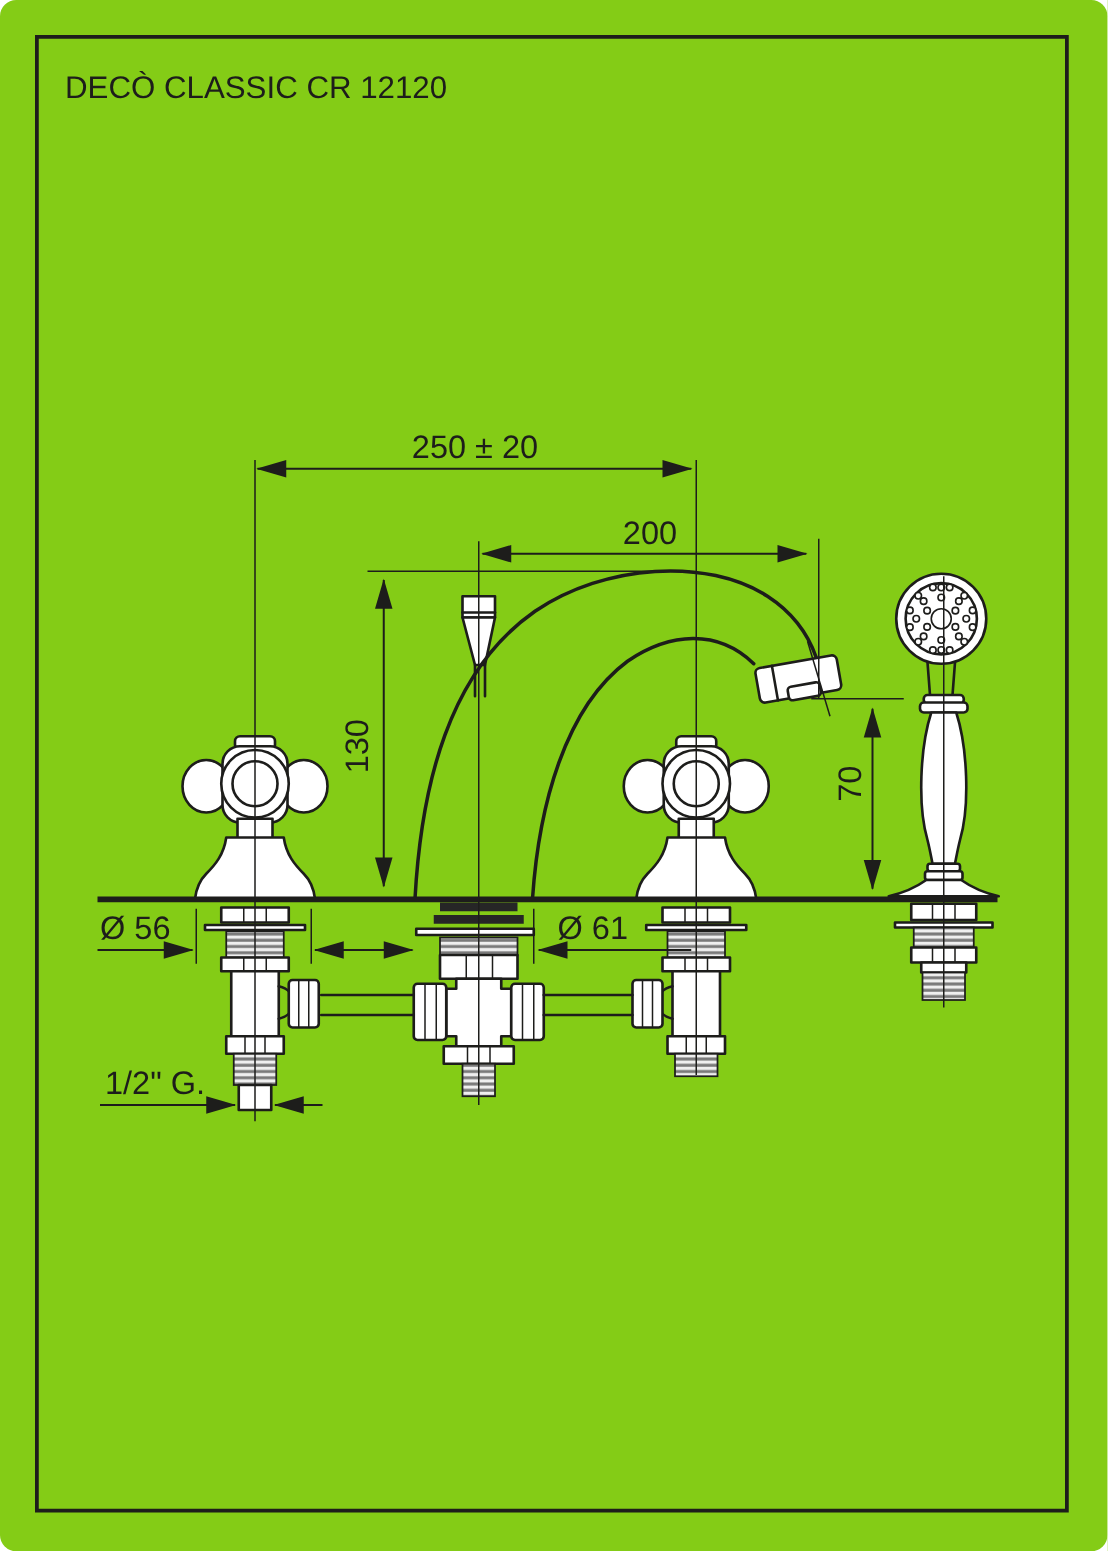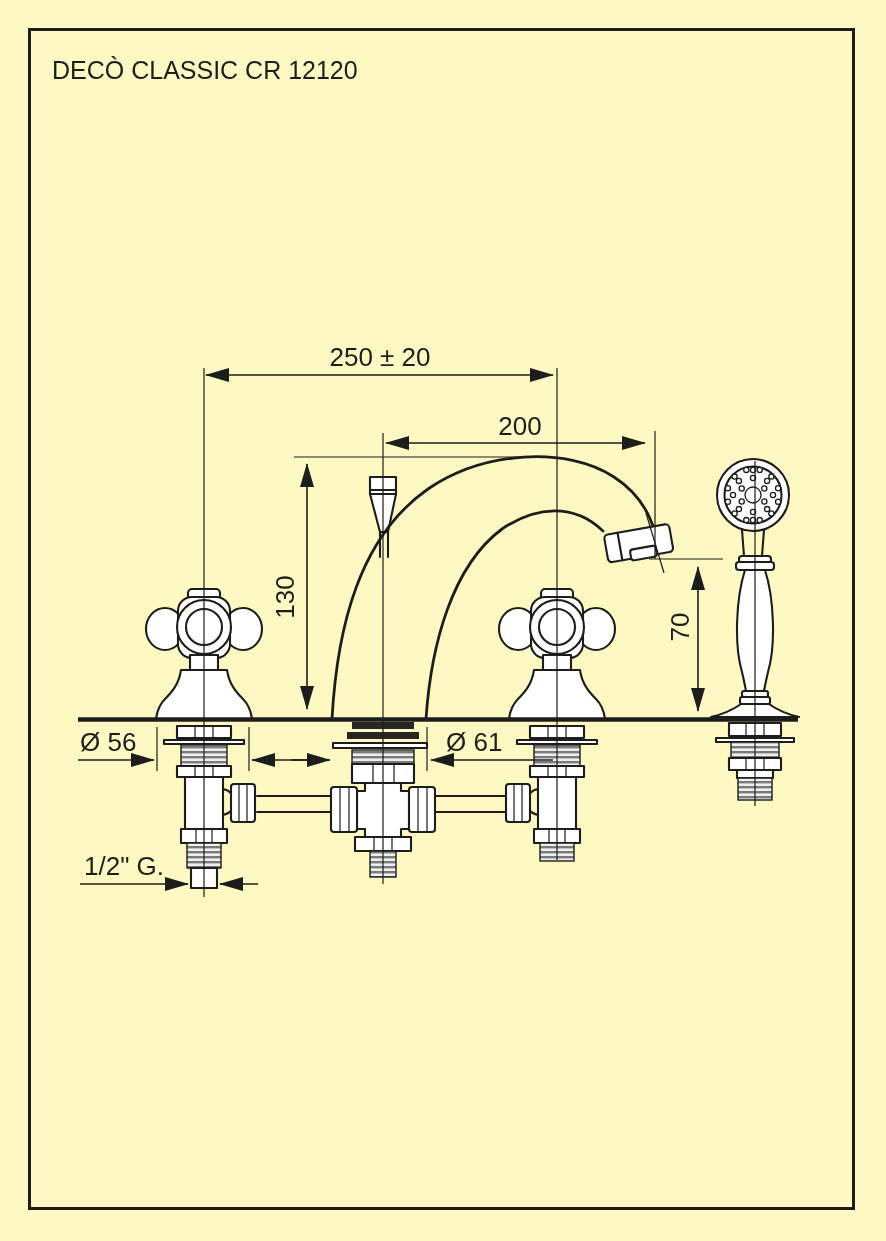--- a/index.html
+++ b/index.html
@@ -1,17 +1,17 @@
 <!DOCTYPE html>
 <html><head>
 <meta charset="utf-8">
 <style>
   html,body{margin:0;padding:0;background:#ffffff;}
-  .page{position:relative;width:886px;height:1241px;background:#fef9c3;overflow:hidden;
-        font-family:"Liberation Sans",sans-serif;}
+  .page{position:relative;width:886px;height:1241px;background:#84cc16;overflow:hidden;
+        font-family:"Liberation Sans",sans-serif;border-radius:13px;}
   .frame{position:absolute;left:28px;top:28px;width:827px;height:1182px;
          border:3.6px solid #1d1d1b;box-sizing:border-box;}
   .title{position:absolute;left:52px;top:56px;font-size:25px;color:#1d1d1b;
          white-space:nowrap;}
   svg{position:absolute;left:0;top:0;}
   
   .ln  {stroke:#1d1d1b;stroke-width:2.1;fill:none;stroke-linecap:round;stroke-linejoin:round;}
   .lnf {stroke:#1d1d1b;stroke-width:2.1;fill:#ffffff;stroke-linejoin:round;}
   .arc {stroke:#1d1d1b;stroke-width:2.8;fill:none;stroke-linecap:round;}
   .thin{stroke:#1d1d1b;stroke-width:1.2;fill:none;}

